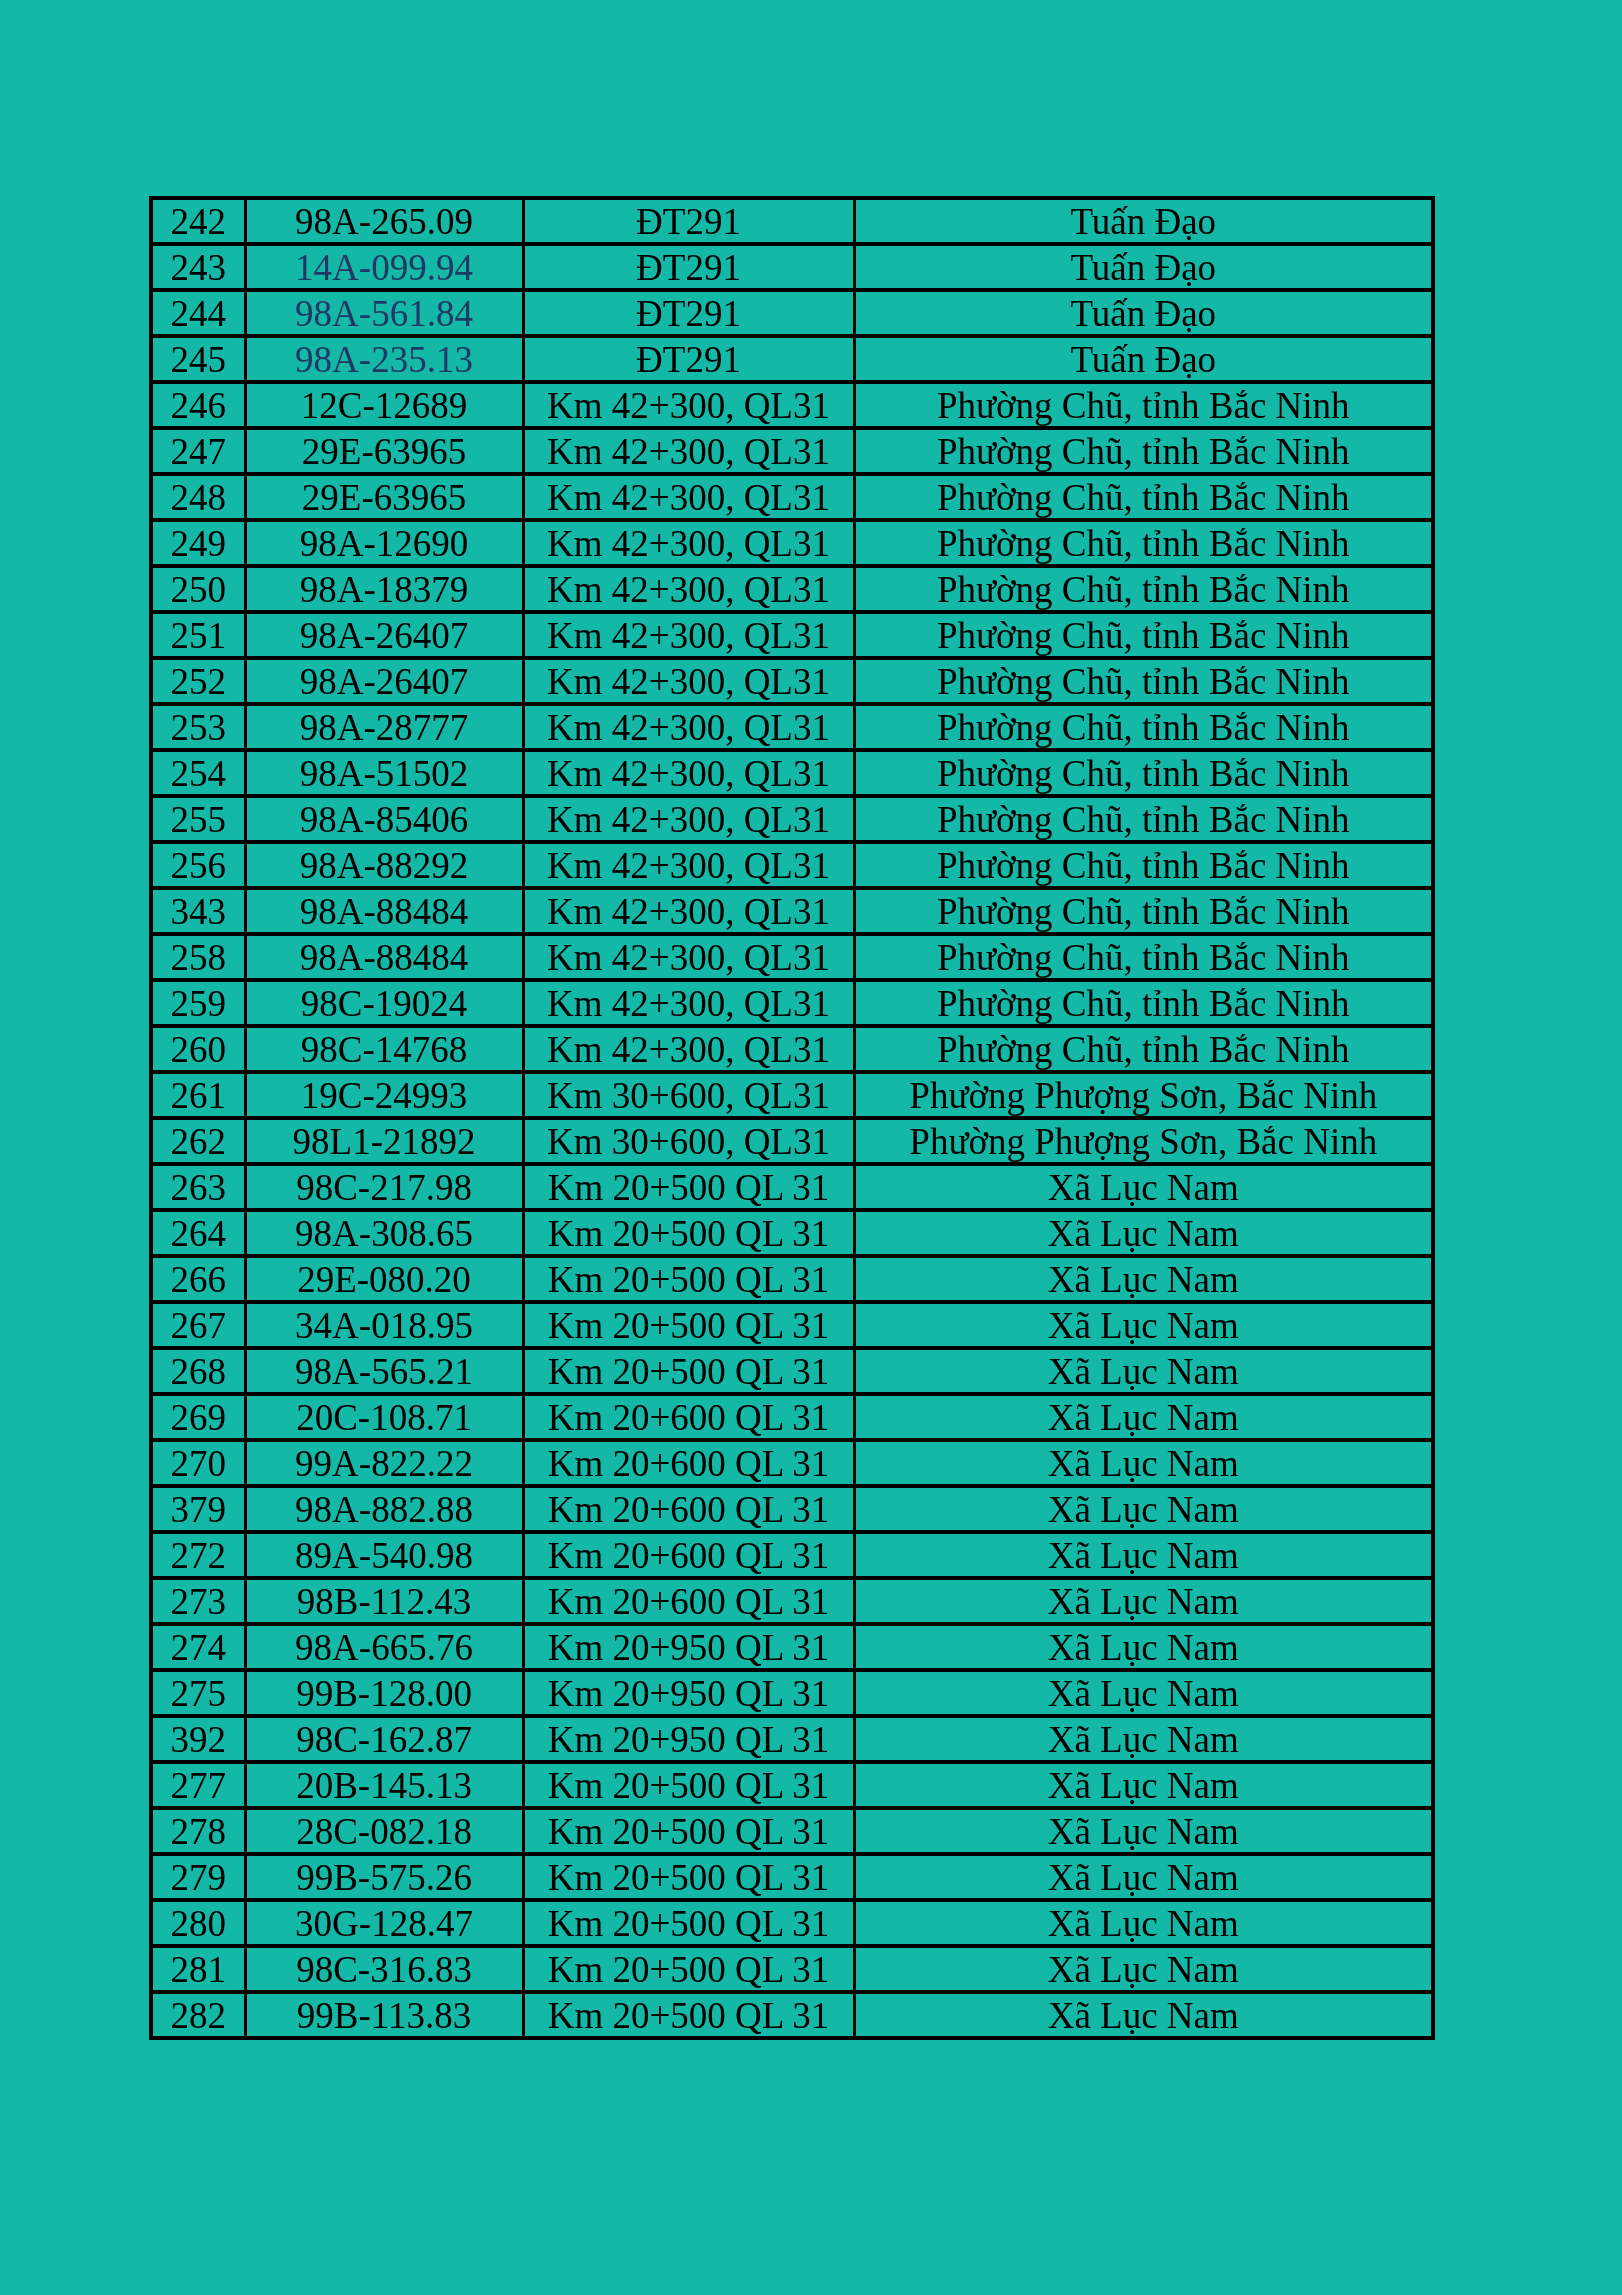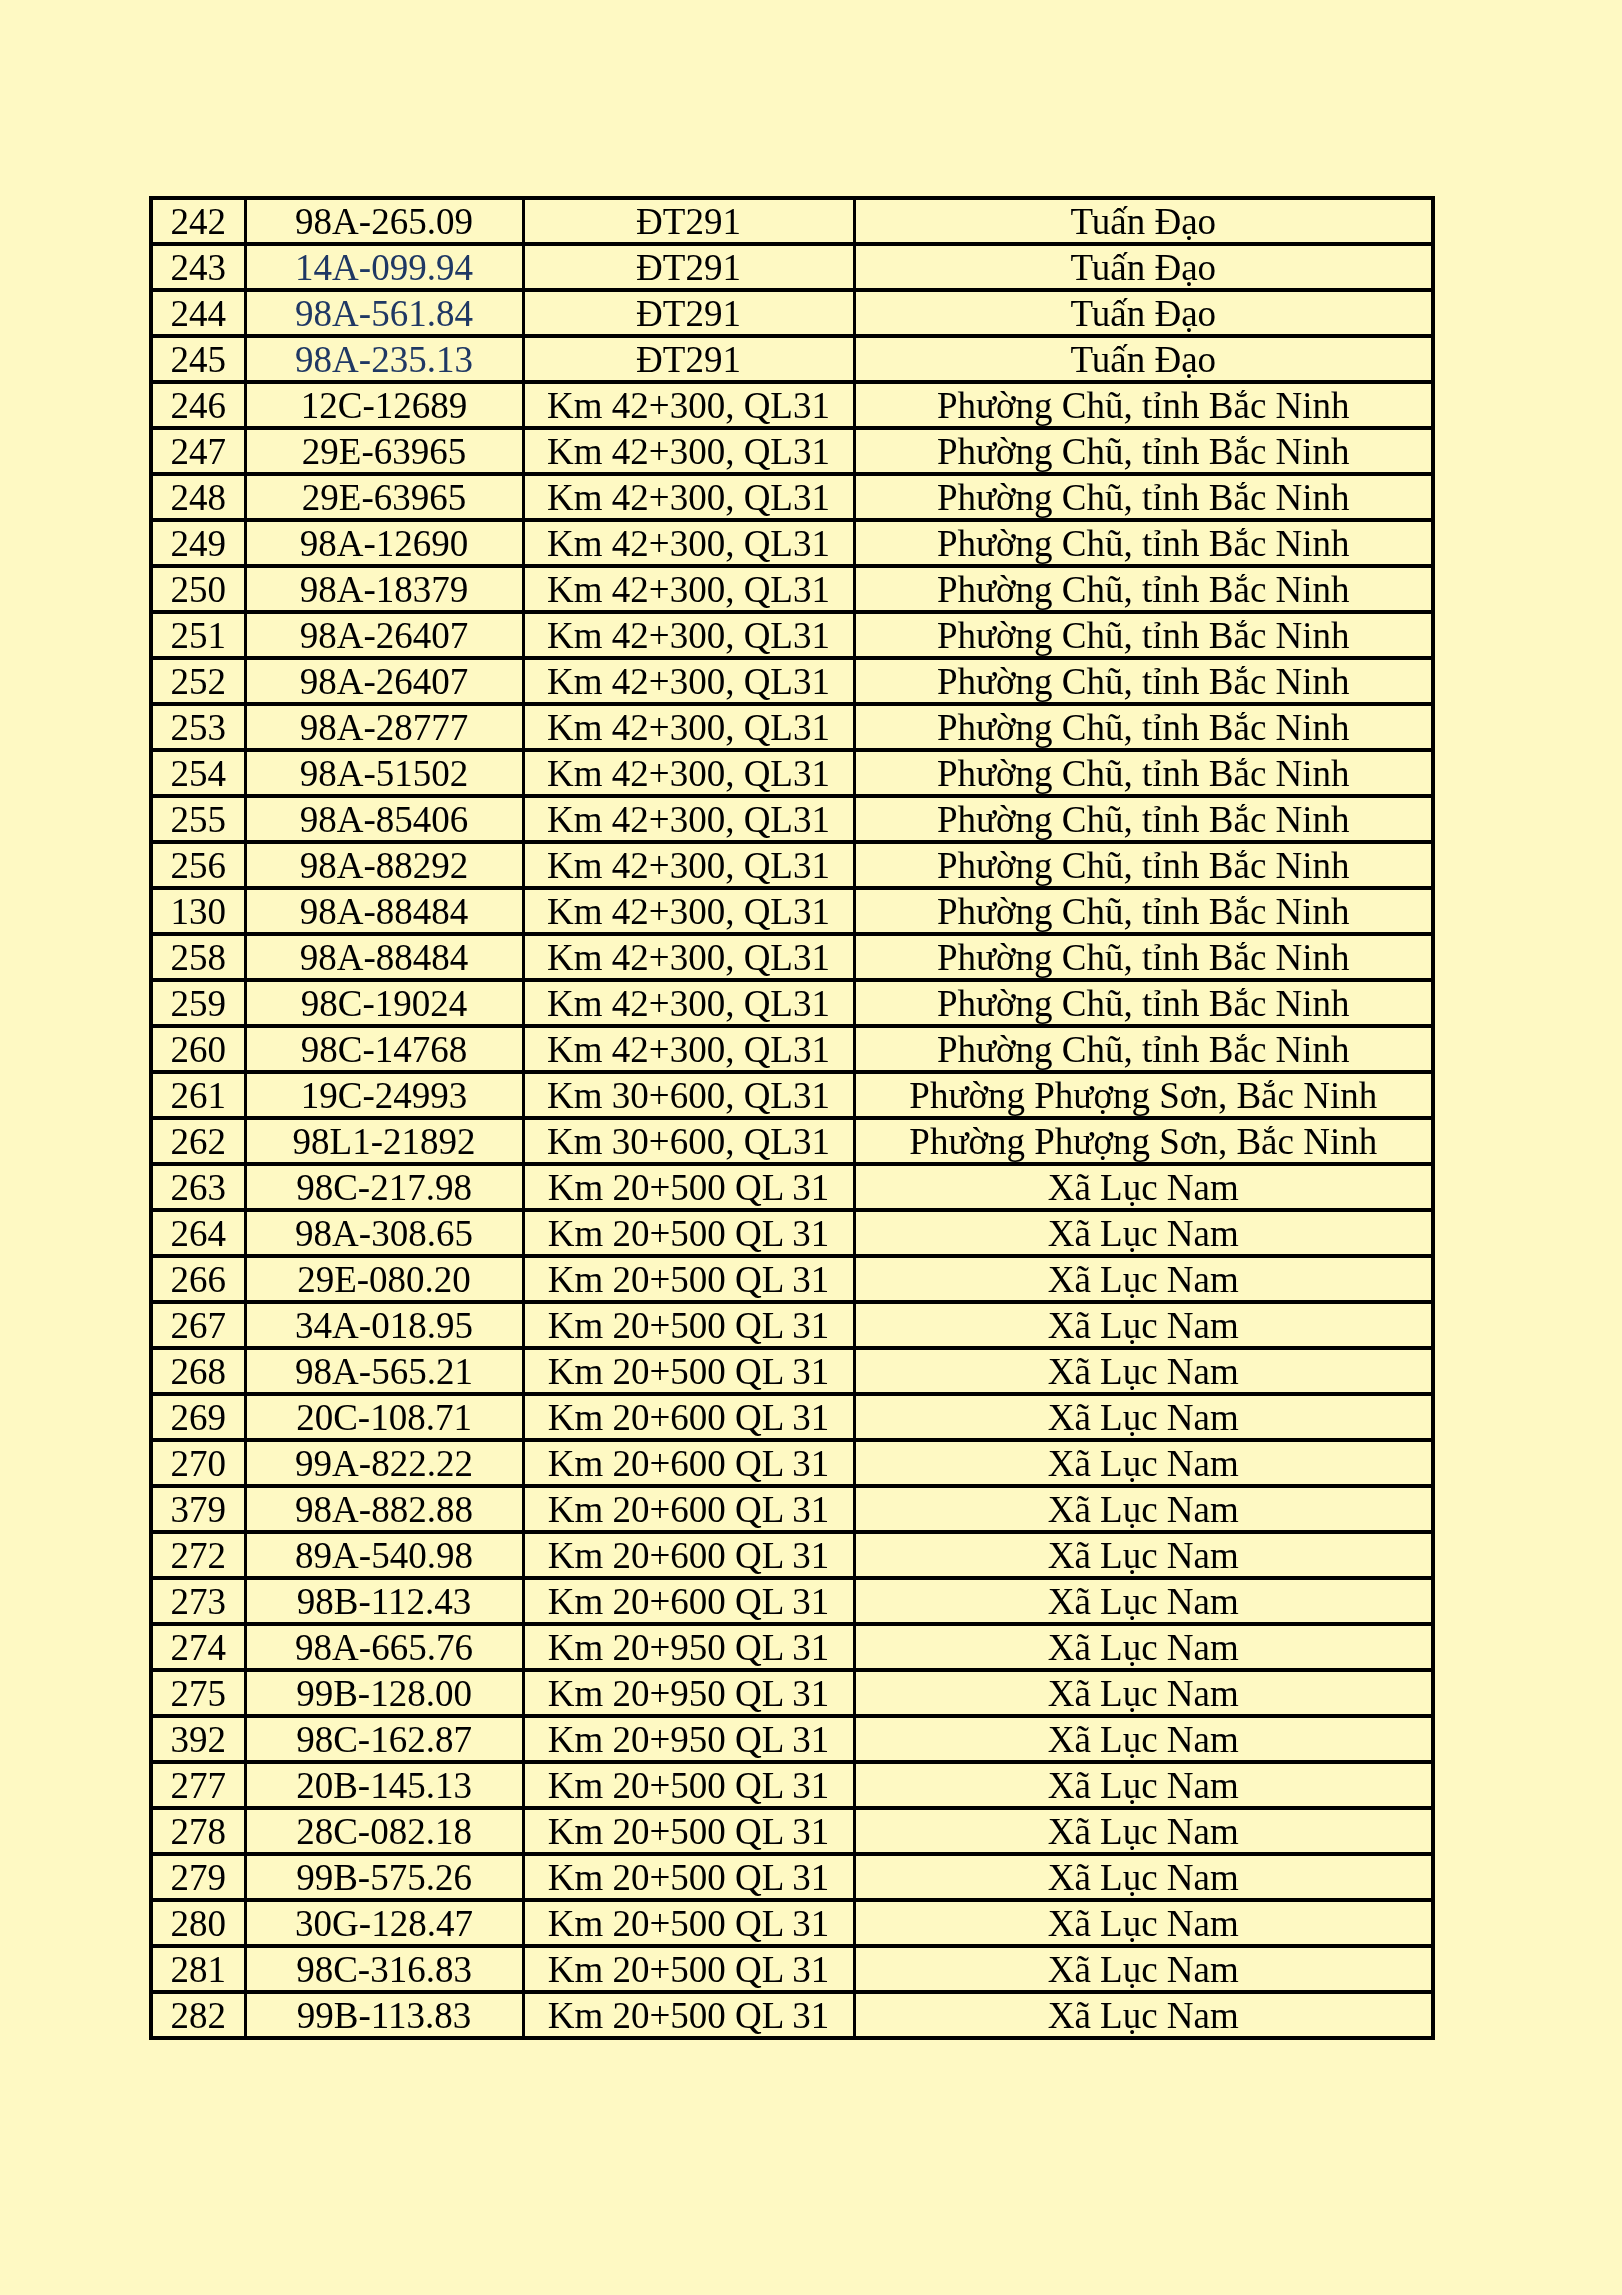--- a/index.html
+++ b/index.html
@@ -4,21 +4,21 @@
 <style>
   html, body {
     margin: 0;
     padding: 0;
     background: #ffffff;
   }
   .page {
     position: relative;
     width: 1623px;
     height: 2295px;
-    background: #fef9c3;
+    background: #14b8a6;
     overflow: hidden;
     font-family: "Liberation Serif", "DejaVu Serif", serif;
   }
   table.vtable {
     position: absolute;
     left: 149px;
     top: 196px;
     width: 1283px;
     border-collapse: collapse;
     table-layout: fixed;
@@ -138,21 +138,21 @@
           <td>Km 42+300, QL31</td>
           <td>Phường Chũ, tỉnh Bắc Ninh</td>
         </tr>
         <tr>
           <td>256</td>
           <td>98A-88292</td>
           <td>Km 42+300, QL31</td>
           <td>Phường Chũ, tỉnh Bắc Ninh</td>
         </tr>
         <tr>
-          <td>130</td>
+          <td>343</td>
           <td>98A-88484</td>
           <td>Km 42+300, QL31</td>
           <td>Phường Chũ, tỉnh Bắc Ninh</td>
         </tr>
         <tr>
           <td>258</td>
           <td>98A-88484</td>
           <td>Km 42+300, QL31</td>
           <td>Phường Chũ, tỉnh Bắc Ninh</td>
         </tr>

